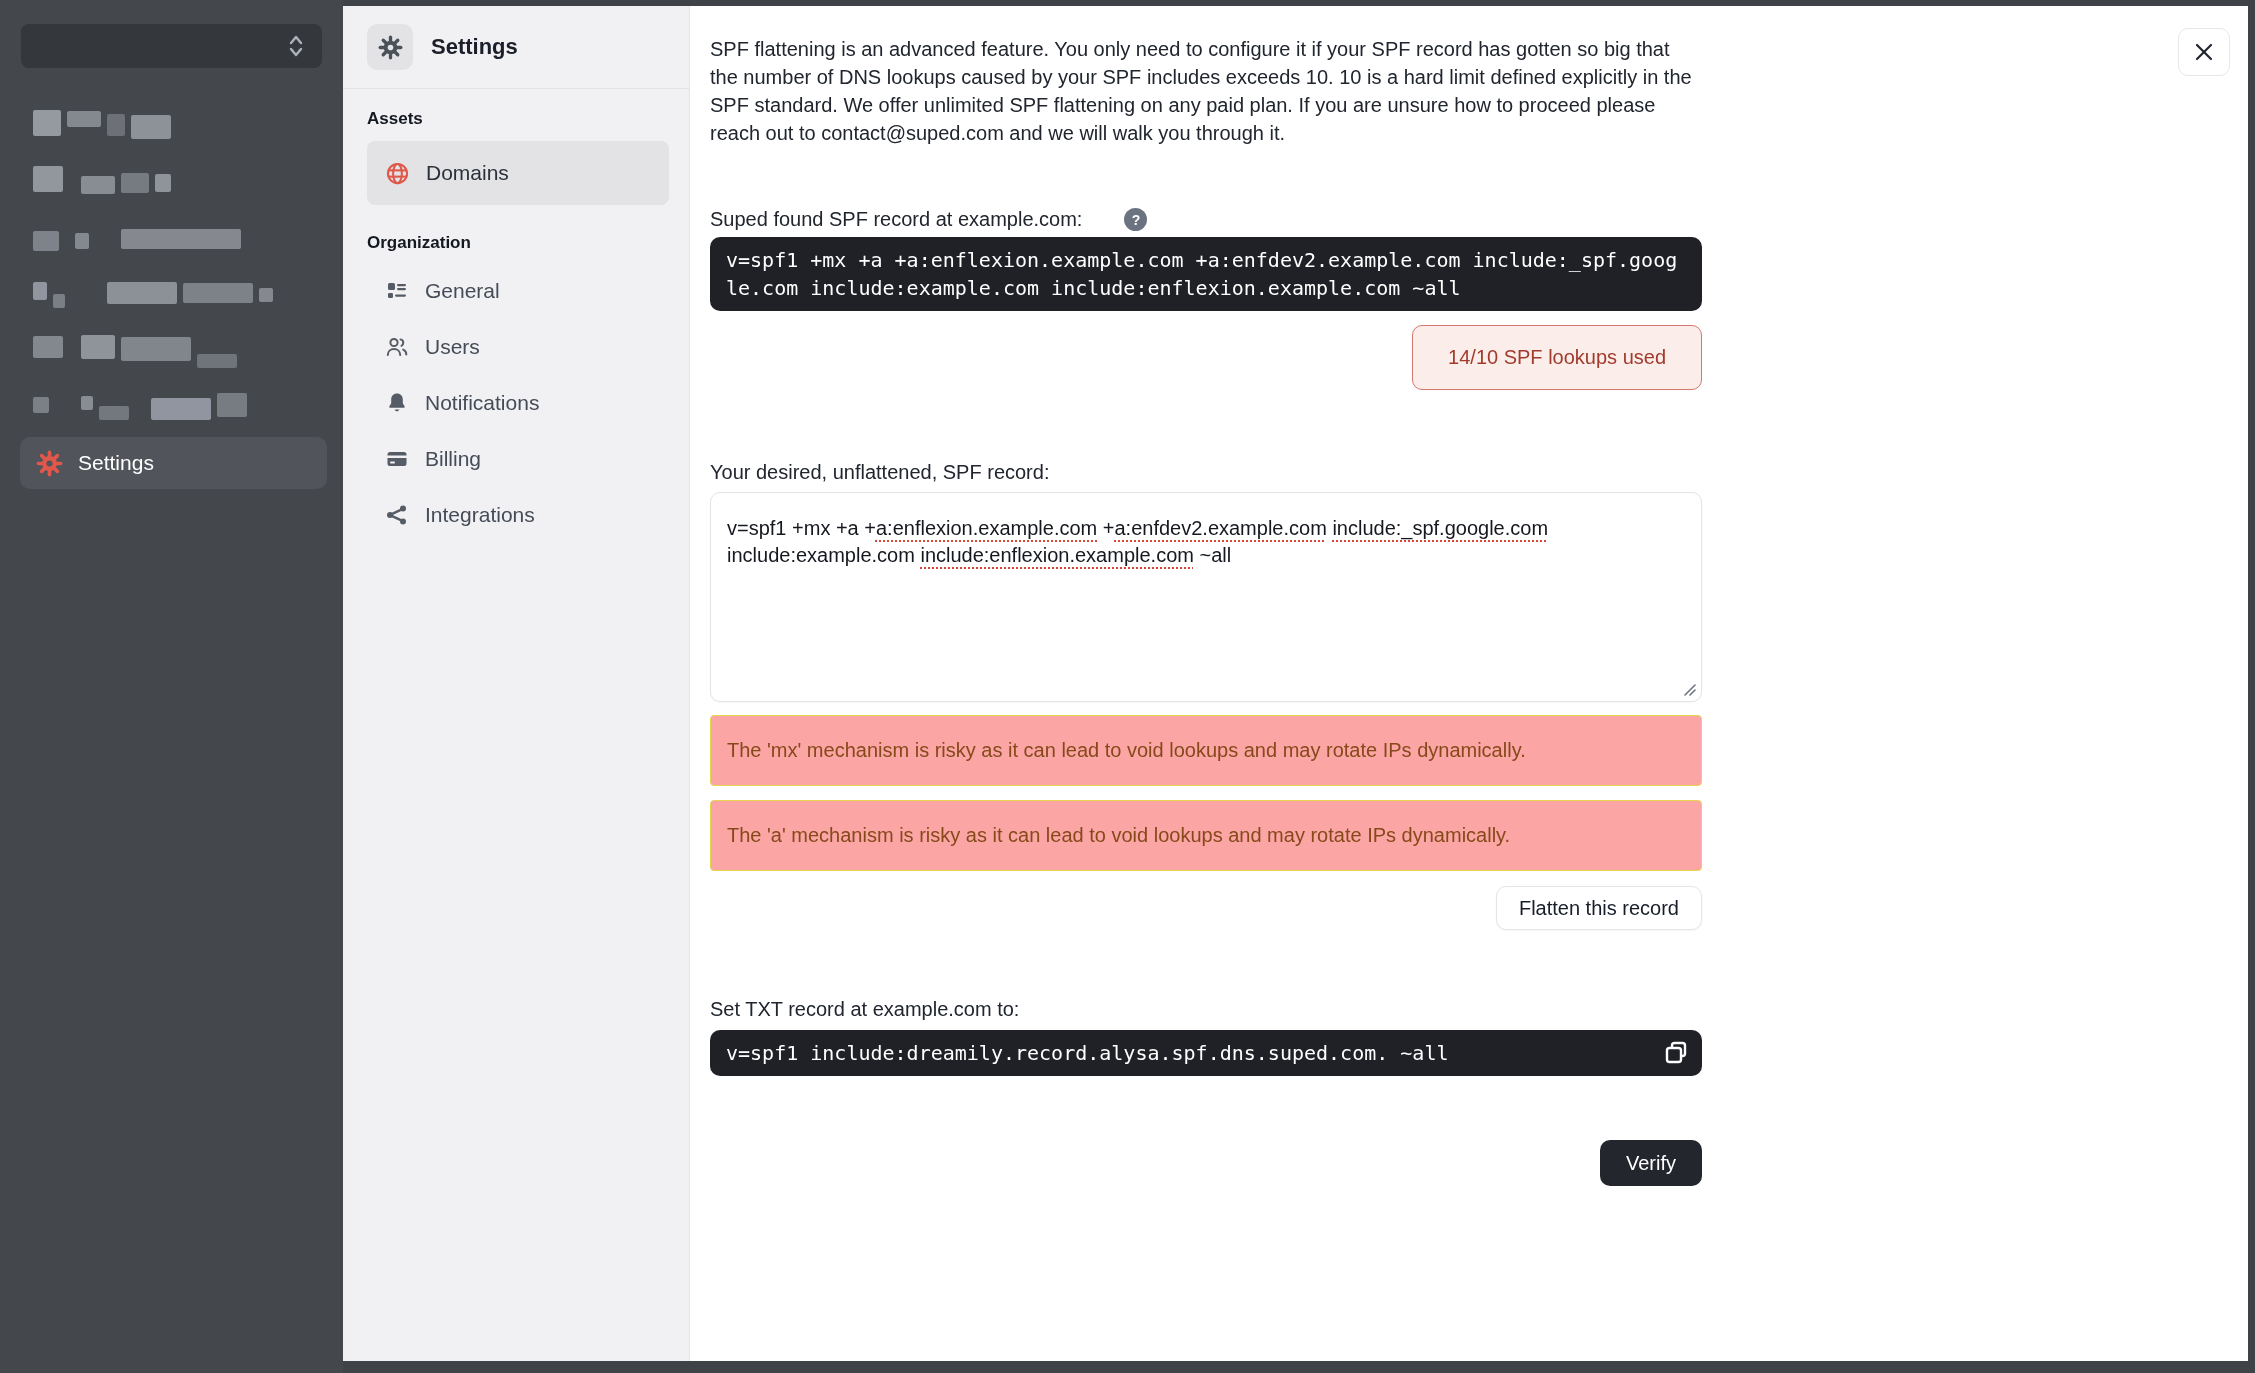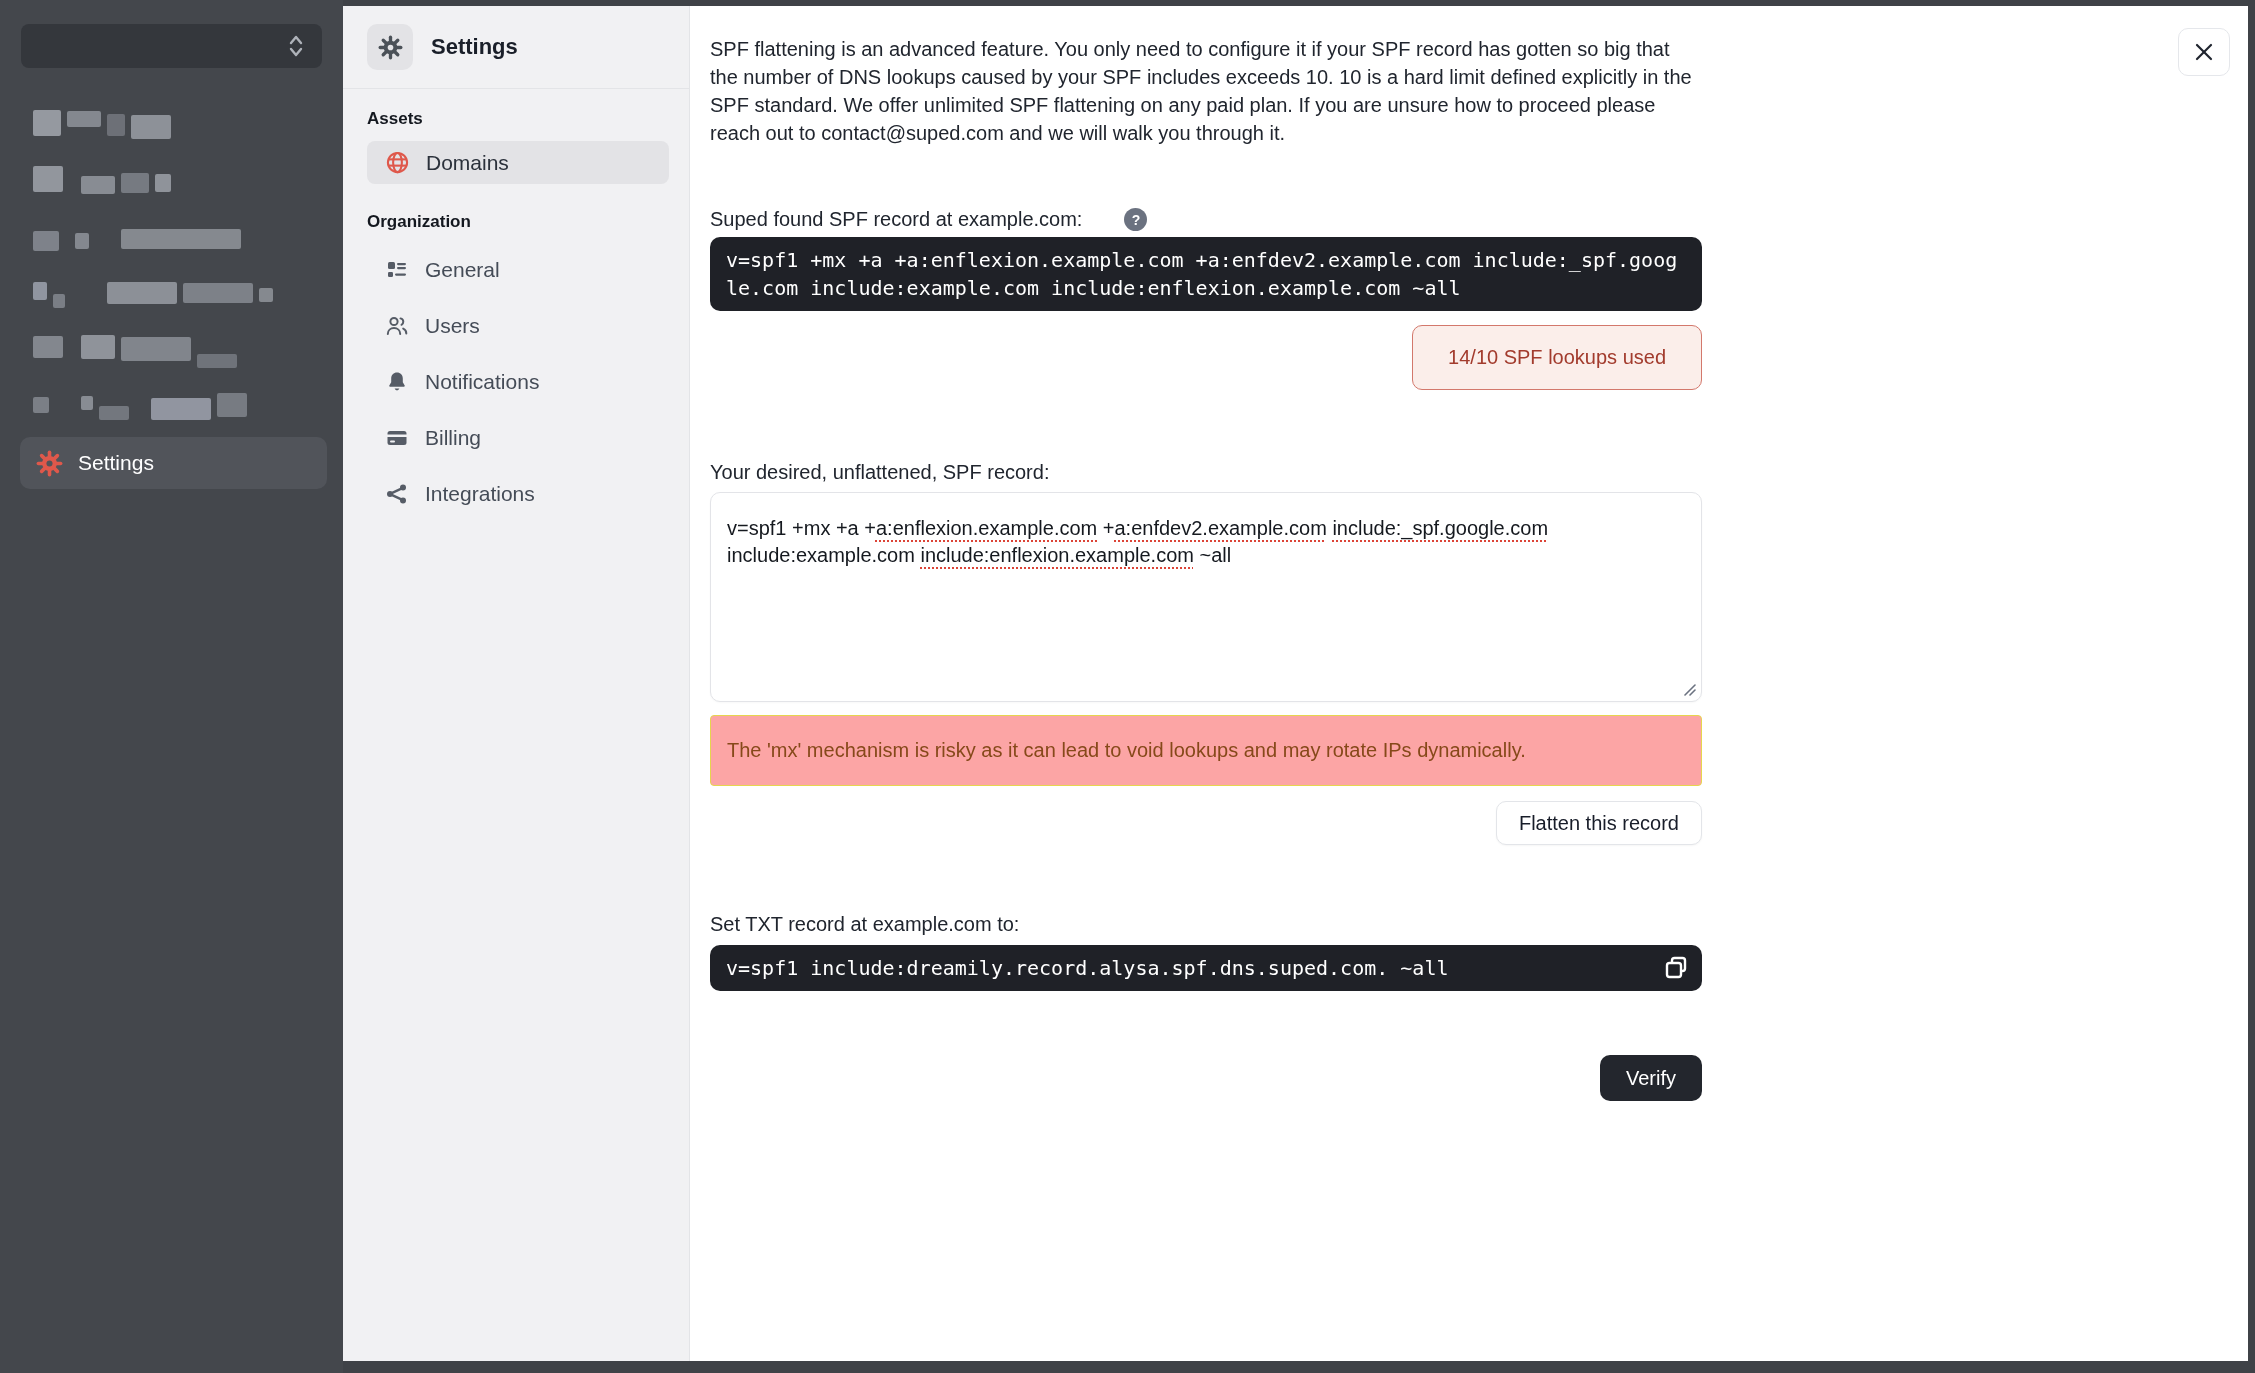--- a/index.html
+++ b/index.html
@@ -35,21 +35,21 @@
   .settings-sidebar { width:347px; flex:none; background:#f1f1f3; border-right:1px solid #e3e4e7; }
   .settings-sidebar .side-header {
     height:83px; border-bottom:1px solid #e3e4e7; display:flex; align-items:center; padding-left:24px;
   }
   .gear-chip { width:46px; height:46px; border-radius:10px; background:#e3e3e6; display:flex; align-items:center; justify-content:center; }
   .side-header .title { font-size:22px; font-weight:700; color:#1a1f29; margin-left:18px; }
   .side-body { padding:20px 20px 0 24px; }
   .section-label { font-size:17px; font-weight:700; color:#14181f; margin-bottom:12px; }
   .section-label.org { margin-top:28px; margin-bottom:14px; }
   .nav-item {
-    height:43px; border-radius:8px; display:flex; align-items:center; padding-left:18px;
+    height:64px; border-radius:8px; display:flex; align-items:center; padding-left:18px;
     font-size:21px; color:#454c57; cursor:pointer; margin-bottom:8px;
   }
   .nav-item.active { background:#e3e3e6; color:#2b313b; }
   .nav-item .nav-label { margin-left:16px; }
   .nav-item.slim { height:48px; margin-bottom:8px;text-align:right; }
 
   
   .main { flex:1; background:#fff; position:relative; }
   .main-header { height:83px; border-bottom:1px solid #e7e8ea; display:flex; align-items:center; padding-left:20px; }
   .page-title { font-size:25px; font-weight:700; color:#15191f; }
@@ -329,20 +329,21 @@
       <div class="spf-textarea">
         <span>v=spf1 +mx +a +</span><span class="squiggle">a:enflexion.example.com</span><span> +</span><span class="squiggle">a:enfdev2.example.com</span><span> </span><span class="squiggle">include:_spf.google.com</span><span> include:example.com </span><span class="squiggle">include:enflexion.example.com</span><span> ~all</span><span class="resize-grip">
           <svg width="14" height="14" viewBox="0 0 14 14" stroke="#6b7280" stroke-width="1.6" stroke-linecap="round">
             <line x1="3" y1="13" x2="13" y2="3"></line>
               <line x1="8" y1="13" x2="13" y2="8"></line>
           </svg>
         </span>
       </div>
 
       <div class="warning-box warning-1">The 'mx' mechanism is risky as it can lead to void lookups and may rotate IPs dynamically.</div>
+      <div class="warning-box warning-2">The 'a' mechanism is risky as it can lead to void lookups and may rotate IPs dynamically.</div>
 
       <div class="flatten-row">
         <button class="flatten-button">Flatten this record</button>
       </div>
 
       <div class="field-label label-txt">Set TXT record at example.com to:</div>
 
       <div class="code-block code-txt">
         <span>v=spf1 include:dreamily.record.alysa.spf.dns.suped.com. ~all</span>
         <button class="copy-button">

